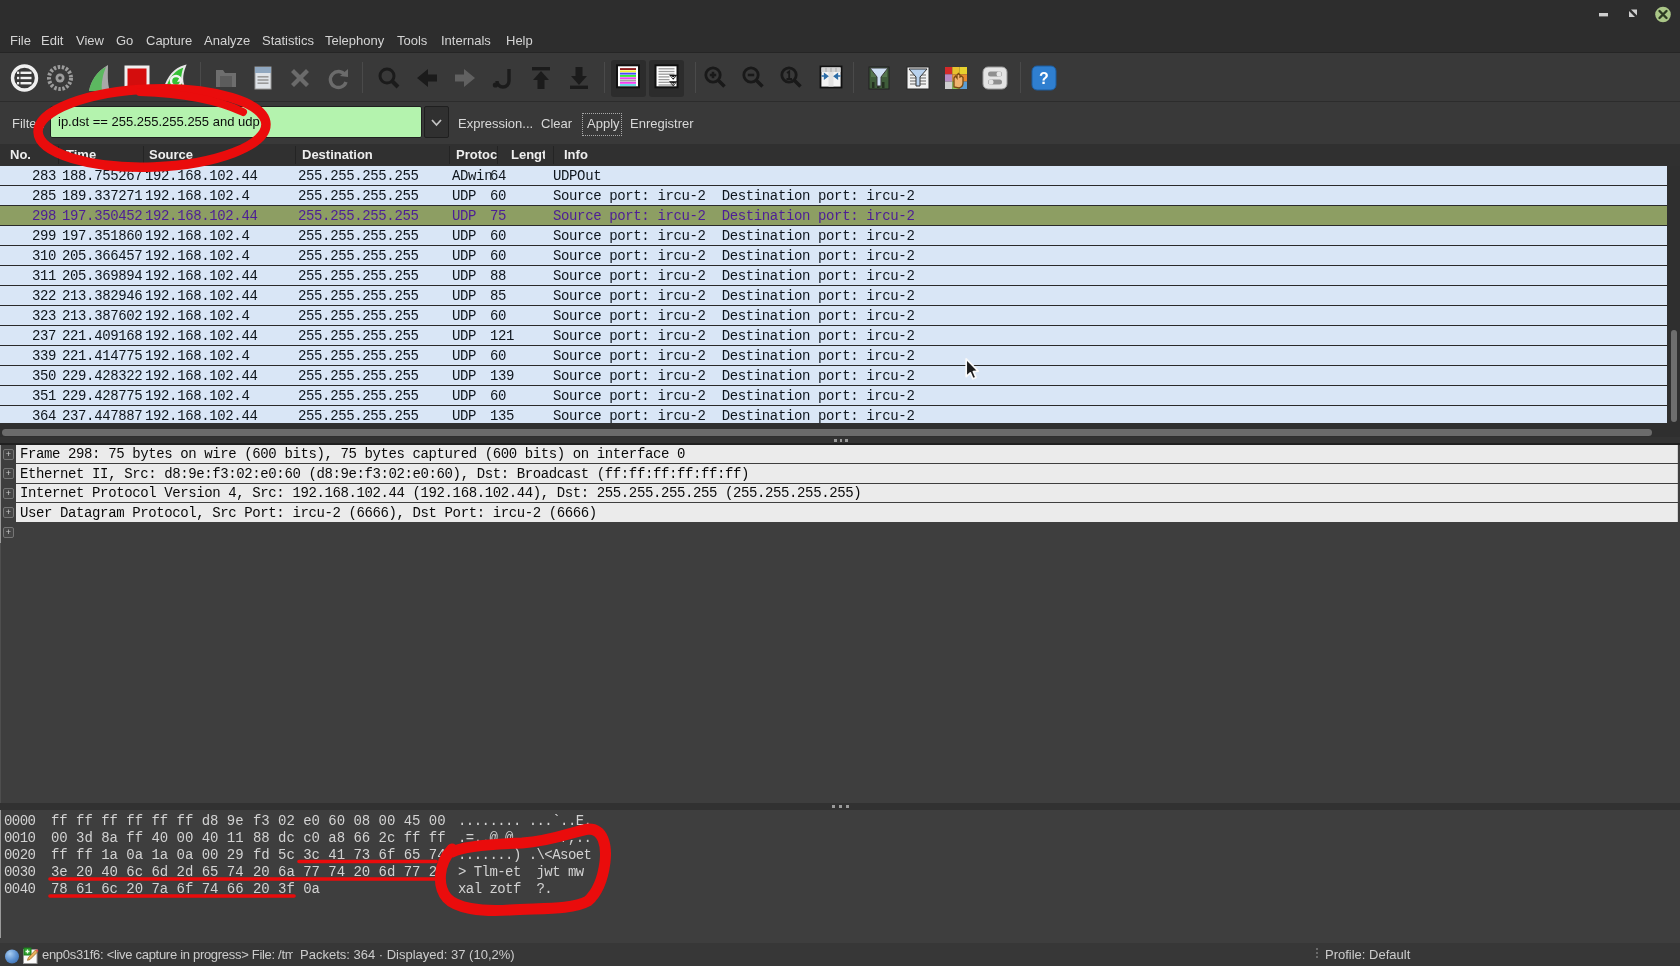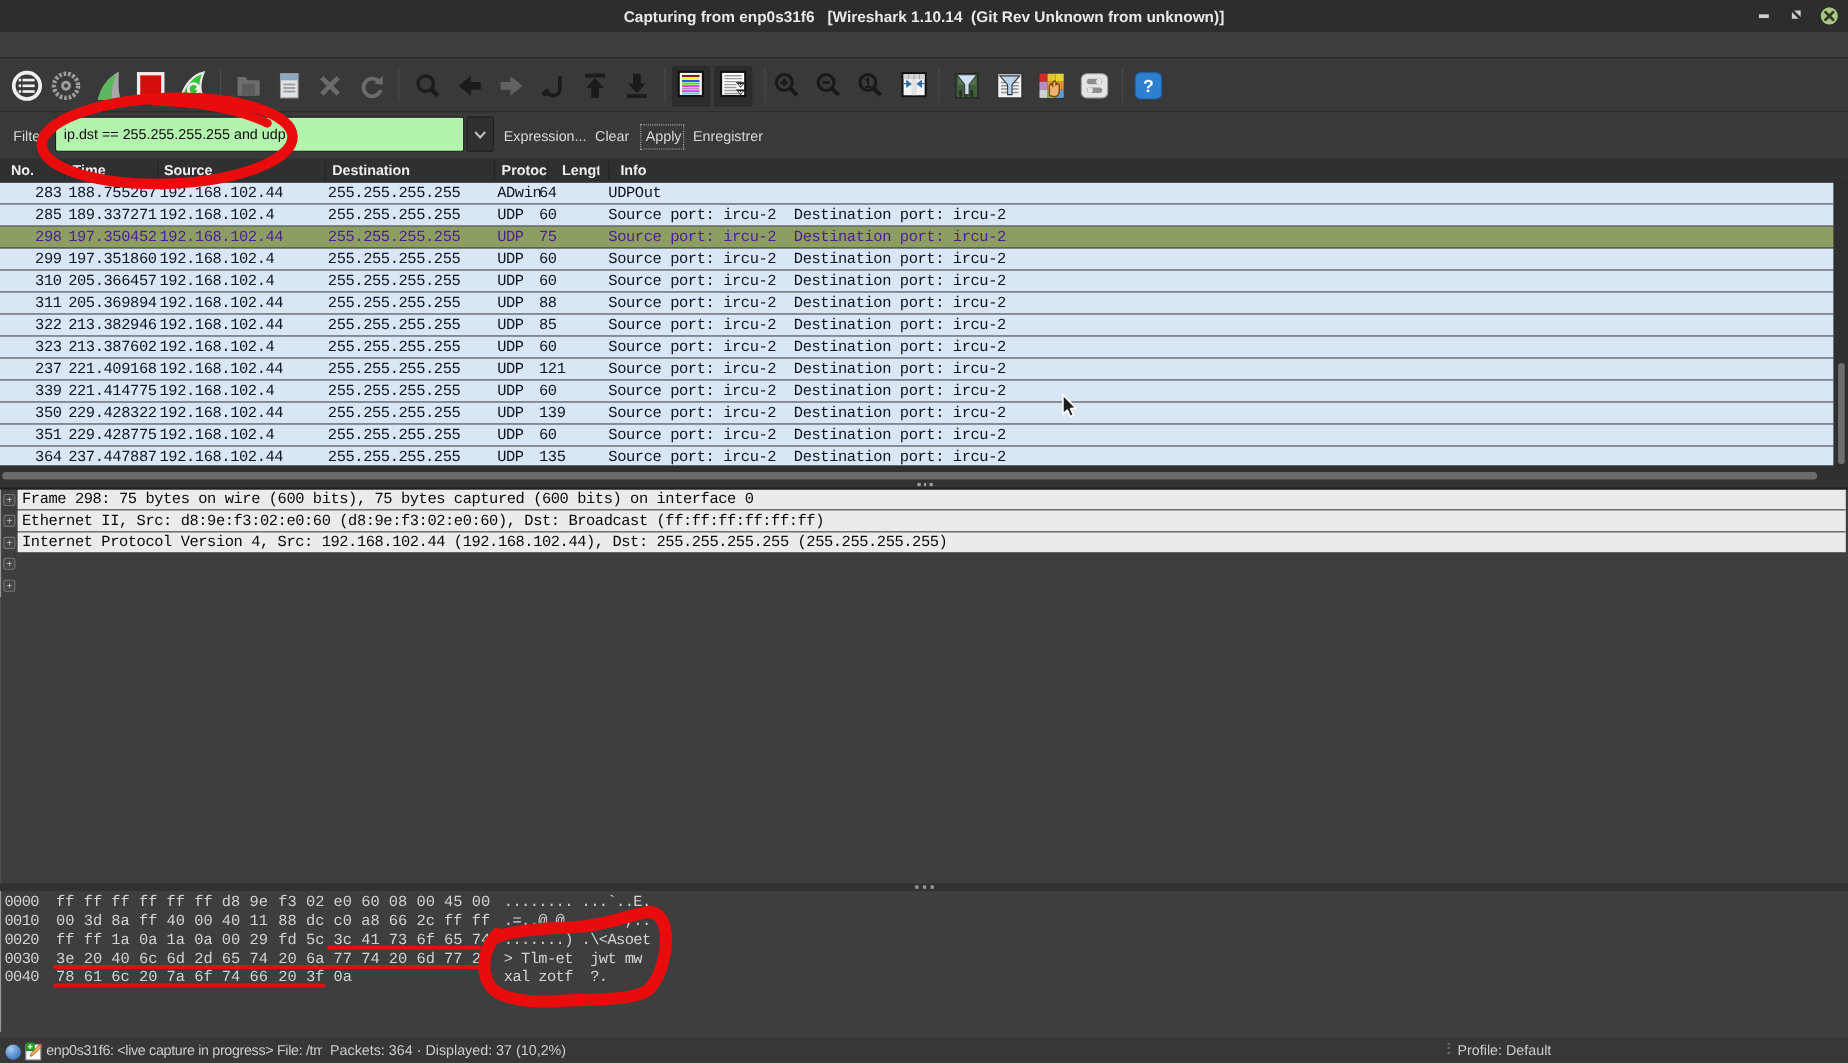--- a/index.html
+++ b/index.html
@@ -51,21 +51,33 @@
           font-family:"Liberation Mono",monospace;font-size:14px;letter-spacing:-0.55px;color:#d2d2d2;}
   .hx{position:absolute;white-space:pre;}
   
   #statusbar{filter:grayscale(0.001);left:0;top:943px;width:1680px;height:23px;background:#373737;}
   .st{position:absolute;top:4px;color:#cccccc;font-size:13px;}
 </style>
 </head>
 <body>
 <div id="stage">
   <div class="abs" id="titlebar"></div>
-  <div class="abs" id="title">Capturing from enp0s31f6&nbsp;&nbsp; [Wireshark 1.10.14&nbsp; (Git Rev Unknown from unknown)]</div>
+  <div class="abs" id="menubar">
+    <span class="mi" style="left:10px">File</span>
+    <span class="mi" style="left:41px">Edit</span>
+    <span class="mi" style="left:76px">View</span>
+    <span class="mi" style="left:116px">Go</span>
+    <span class="mi" style="left:146px">Capture</span>
+    <span class="mi" style="left:204px">Analyze</span>
+    <span class="mi" style="left:262px">Statistics</span>
+    <span class="mi" style="left:325px">Telephony</span>
+    <span class="mi" style="left:397px">Tools</span>
+    <span class="mi" style="left:441px">Internals</span>
+    <span class="mi" style="left:506px">Help</span>
+  </div>
   <div class="abs" id="toolbar">
     <span class="tsep" style="left:200px"></span>
     <span class="tsep" style="left:362px"></span>
     <span class="tsep" style="left:604px"></span>
     <span class="tsep" style="left:695px"></span>
     <span class="tsep" style="left:853px"></span>
     <span class="tsep" style="left:1020px"></span>
     <div class="abs" style="left:611px;top:6.5px;width:35px;height:37px;background:#2c2c2c;border-radius:3px"></div>
     <div class="abs" style="left:649px;top:6.5px;width:35px;height:37px;background:#2c2c2c;border-radius:3px"></div>
     <svg class="abs" style="left:0;top:0" width="1100" height="49" viewBox="0 0 1100 49">
@@ -310,20 +322,21 @@
   <div class="abs" id="vscroll">
       <div id="vthumb"></div>
     </div>
   <div class="abs" id="details">
       <div class="drow" style="top:1.5px;height:18.5px"><span>Frame 298: 75 bytes on wire (600 bits), 75 bytes captured (600 bits) on interface 0</span></div>
       <div class="dplus" style="top:5.5px">+</div>
       <div class="drow" style="top:21px;height:18.5px"><span>Ethernet II, Src: d8:9e:f3:02:e0:60 (d8:9e:f3:02:e0:60), Dst: Broadcast (ff:ff:ff:ff:ff:ff)</span></div>
       <div class="dplus" style="top:25px">+</div>
       <div class="drow" style="top:40.5px;height:18.5px"><span>Internet Protocol Version 4, Src: 192.168.102.44 (192.168.102.44), Dst: 255.255.255.255 (255.255.255.255)</span></div>
       <div class="dplus" style="top:44.5px">+</div>
+      <div class="drow" style="top:60px;height:18.5px"><span>User Datagram Protocol, Src Port: ircu-2 (6666), Dst Port: ircu-2 (6666)</span></div>
       <div class="dplus" style="top:64px">+</div>
       <div class="dplus" style="top:83.5px">+</div>
     </div>
   <div class="abs" id="hexpane">
       <span class="hx" style="left:4px;top:3px">0000</span>
       <span class="hx" style="left:51px;top:3px;letter-spacing:-0.03px">ff ff ff ff ff ff d8 9e</span>
       <span class="hx" style="left:253px;top:3px;letter-spacing:-0.03px">f3 02 e0 60 08 00 45 00</span>
       <span class="hx" style="left:458px;top:3px">........ ...`..E.</span>
       <span class="hx" style="left:4px;top:20px">0010</span>
       <span class="hx" style="left:51px;top:20px;letter-spacing:-0.03px">00 3d 8a ff 40 00 40 11</span>

